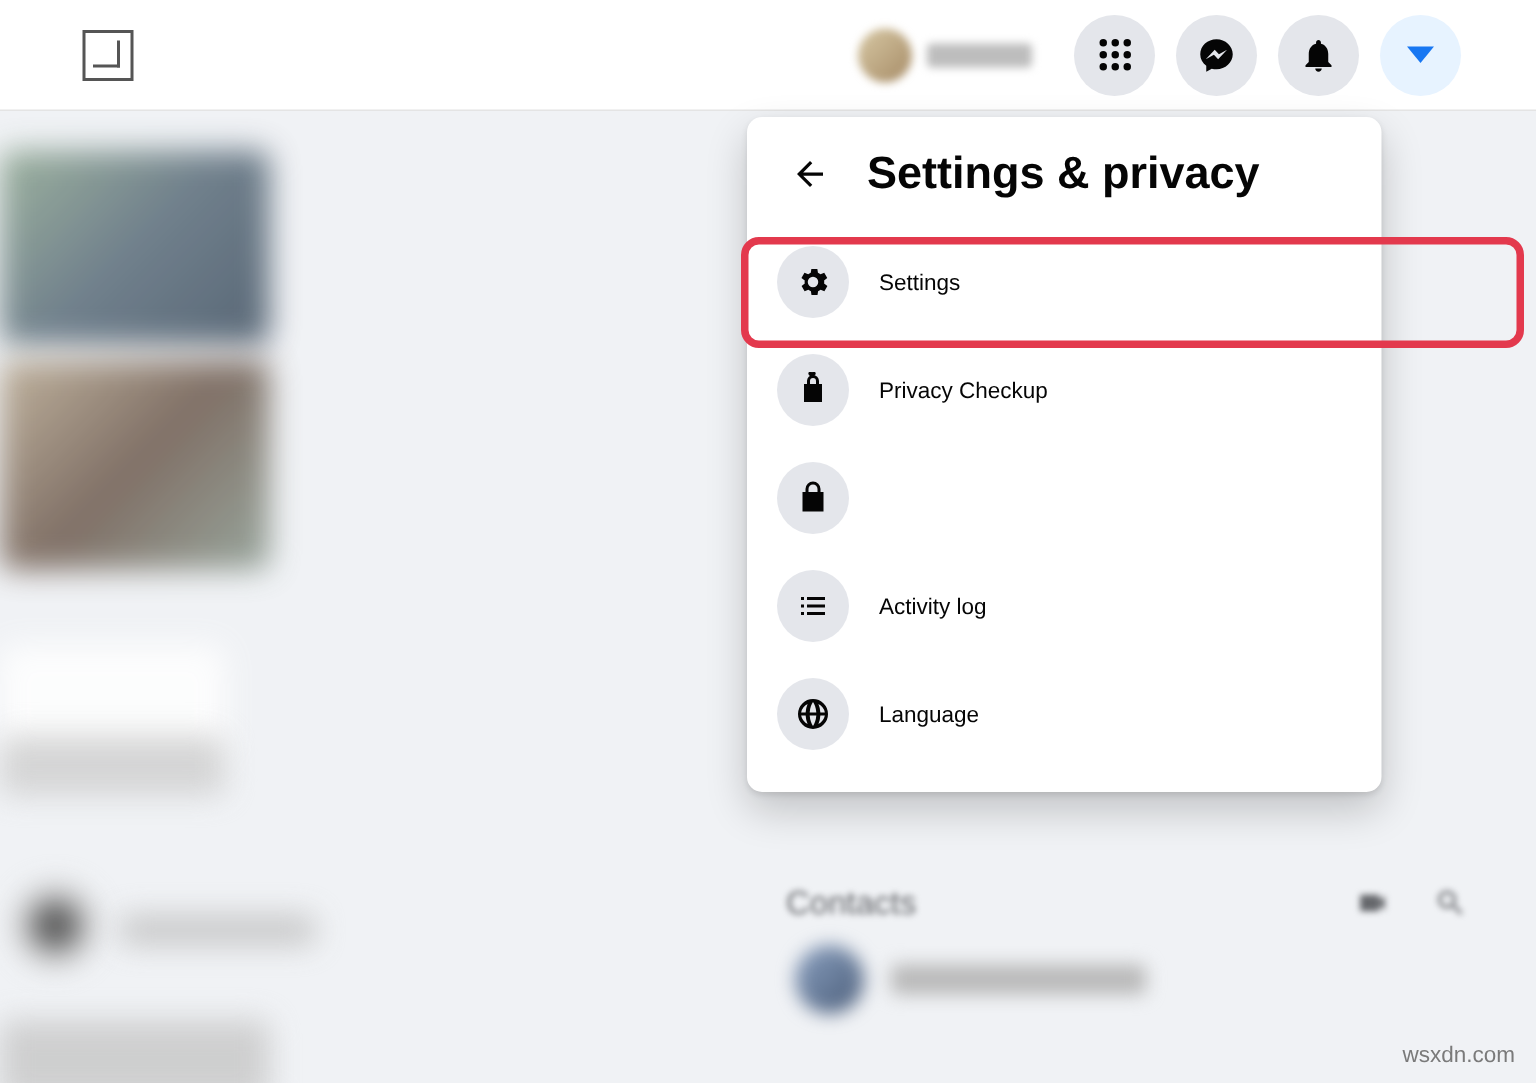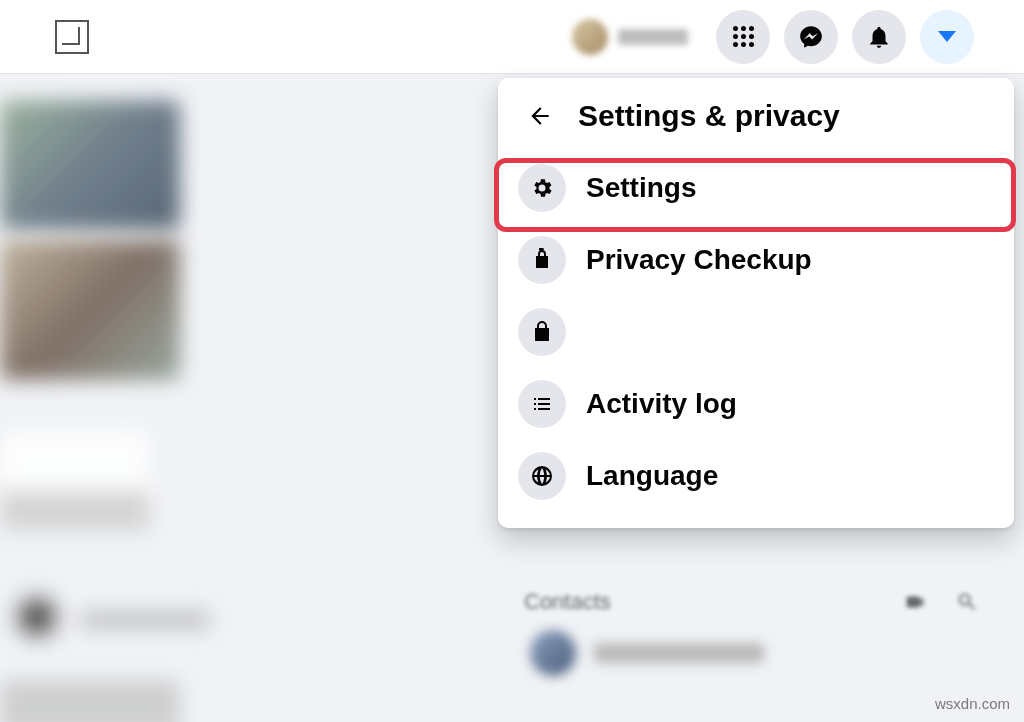--- a/index.html
+++ b/index.html
@@ -112,21 +112,21 @@
       filter: blur(6px);
     }
     .contact-row .av { width:46px; height:46px; border-radius:50%; background:linear-gradient(135deg,#8aa0c0,#4a5c78);}
     .contact-row .nm { width:170px; height:20px; background:#b9b9b9; border-radius:4px;}
 
     
     .menu-panel {
       position: absolute;
       top: 78px;
       left: 498px;
-      width: 516px;
+      width: 423px;
       background: #fff;
       border-radius: 10px;
       box-shadow: 0 12px 28px rgba(0,0,0,.2), 0 2px 4px rgba(0,0,0,.1);
       padding: 14px 10px 16px 10px;
       z-index: 50;
     }
     .menu-header {
       display:flex; align-items:center; gap:18px;
       padding: 4px 8px 16px 12px;
     }
@@ -146,21 +146,21 @@
       border-radius: 8px;
       cursor:pointer;
     }
     .menu-icon {
       width:48px; height:48px; border-radius:50%;
       background:#e4e6eb;
       display:flex; align-items:center; justify-content:center;
       flex-shrink:0;
     }
     .menu-icon svg { width:24px; height:24px; }
-    .menu-label { font-size:28px; color:#050505; font-weight:700; }
+    .menu-label { font-size:15px; color:#050505; font-weight:400; }
     .highlight-box {
       position:absolute;
       border: 5px solid #e3394d;
       border-radius: 12px;
       pointer-events:none;
       z-index:60;
     }
     .watermark {
       position:absolute; bottom:10px; right:14px;
       font-size:15px; color:#7a7a7a;

